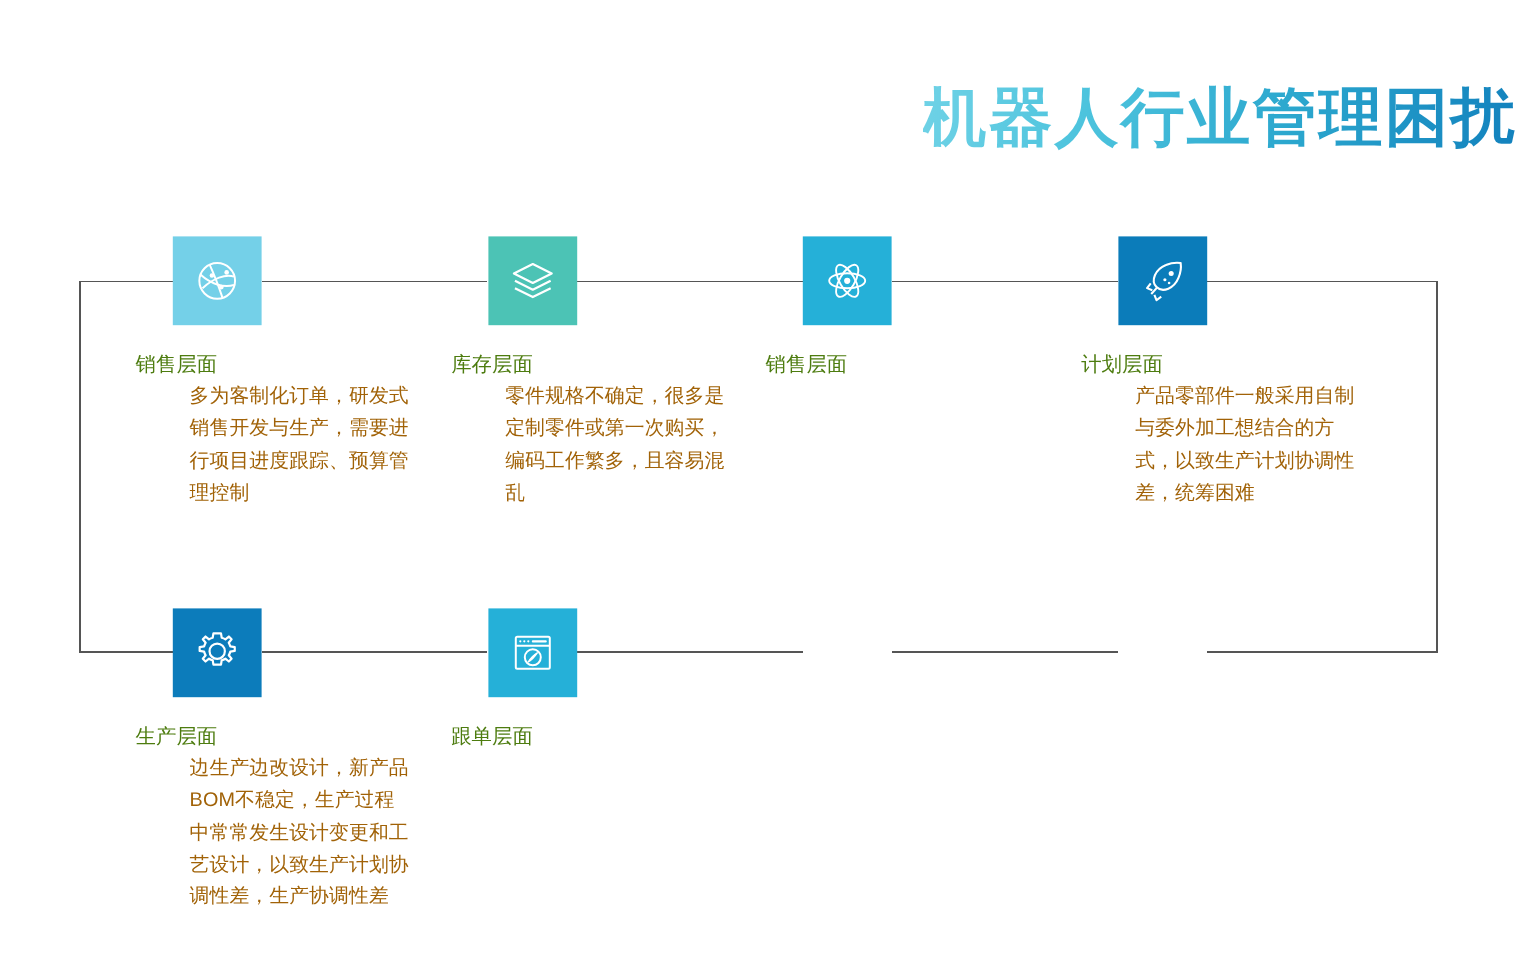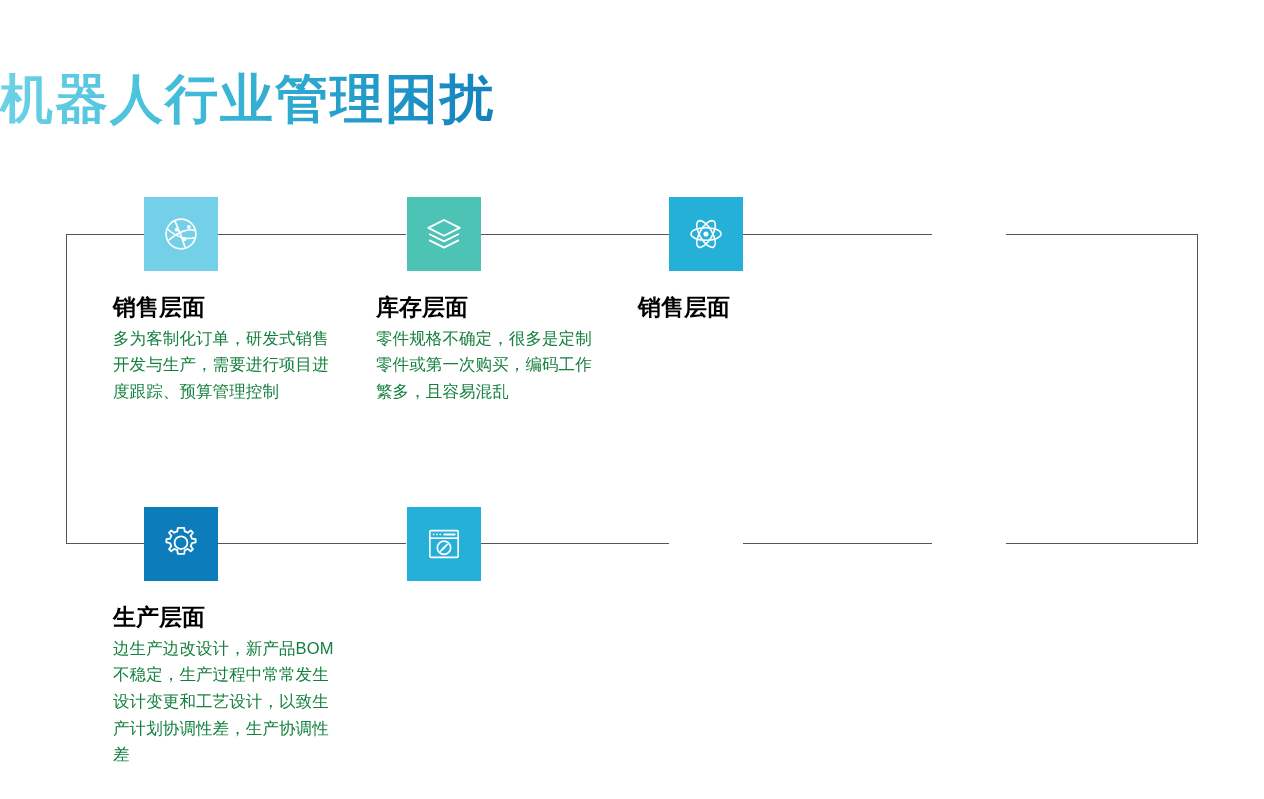--- a/index.html
+++ b/index.html
@@ -8,21 +8,21 @@
     width:1264px;height:799px;
     background:#ffffff;
     font-family:"Liberation Sans","DejaVu Sans",sans-serif;
     overflow:hidden;
     position:relative;
   }
 
   
   .title-wrap{
     position:absolute;left:0;top:34px;width:1264px;
-    text-align:left;
+    text-align:right;
   }
   .title{
     display:inline-block;
     font-size:53px;
     font-weight:bold;
     letter-spacing:2px;
     line-height:1.1;
     background:linear-gradient(100deg,#6fd2e6 0%,#4cc3dd 28%,#2ba7ce 62%,#1281bd 100%);
     -webkit-background-clip:text;
     background-clip:text;
@@ -36,26 +36,27 @@
   
   .board{position:absolute;left:0;top:0;width:1264px;height:799px;}
   .card{position:absolute;width:232px;}
   .icon-box{
     width:74px;height:74px;
     display:flex;align-items:center;justify-content:center;
     position:relative;
   }
   .icon-box svg{display:block;}
   .card-title{
-    font-size:23px;font-weight:bold;color:#000000;
+    font-size:17px;font-weight:normal;color:#4d7c0f;
     margin:23px 0 3px 0;line-height:1.2;
   }
   .card-body{
-    font-size:16.5px;color:#15803d;line-height:1.62;
+    font-size:16.5px;color:#a16207;line-height:1.62;
     letter-spacing:0.1px;
+    margin-left:45px;
   }
 
   
   .r1{top:197px;}
   .r2{top:507px;}
   .c1{left:113px;}
   .c2{left:376px;}
   .c3{left:638px;}
   .c4{left:901px;}
   .card .icon-box{margin-left:31px;}
@@ -129,20 +130,37 @@
           <circle cx="24" cy="24" r="3.1" fill="#ffffff" stroke="none"></circle>
           <ellipse cx="24" cy="24" rx="18" ry="7.5"></ellipse>
           <ellipse cx="24" cy="24" rx="18" ry="7.5" transform="rotate(60 24 24)"></ellipse>
           <ellipse cx="24" cy="24" rx="18" ry="7.5" transform="rotate(120 24 24)"></ellipse>
         </svg>
       </span>
     </div>
     <div class="card-title">销售层面</div>
   </div>
 
+  <div class="card r1 c4">
+    <div class="icon-box" style="background: rgb(11, 124, 186);">
+      <span>
+        <svg width="42" height="42" viewBox="0 0 48 48" fill="none" stroke="#ffffff" stroke-width="2" stroke-linejoin="round">
+          <path d="M18 30 C12 24, 17 13, 27 9 C34 6, 41 7, 41 7 C41 7, 42 14, 39 21 C35 31, 24 36, 18 30 Z"></path>
+          <path d="M18.5 30.5 L13 36.5"></path>
+          <path d="M14 33 L9 31 L12.5 26.5"></path>
+          <path d="M16 37.5 L18 42.5 L22.5 39"></path>
+          <circle cx="32" cy="17" r="2.4" fill="#ffffff" stroke="none"></circle>
+          <circle cx="26" cy="23" r="1.5" fill="#ffffff" stroke="none"></circle>
+          <circle cx="30" cy="26" r="1.2" fill="#ffffff" stroke="none"></circle>
+        </svg>
+      </span>
+    </div>
+    <div class="card-title">计划层面</div>
+    <div class="card-body">产品零部件一般采用自制与委外加工想结合的方式，以致生产计划协调性差，统筹困难</div>
+  </div>
 
   <div class="card r2 c1">
     <div class="icon-box" style="background: rgb(12, 124, 187);">
       <span>
         <svg width="42" height="42" viewBox="0 0 48 48" fill="none" stroke="#ffffff" stroke-width="2.1" stroke-linejoin="round">
           <path d="M24 5.5 l3.6 0 .7 4.2 a15 15 0 0 1 3.5 1.5 l3.3 -2.7 2.6 2.6 -2.7 3.3 a15 15 0 0 1 1.5 3.5 l4.2 .7 0 3.6 -4.2 .7 a15 15 0 0 1 -1.5 3.5 l2.7 3.3 -2.6 2.6 -3.3 -2.7 a15 15 0 0 1 -3.5 1.5 l-.7 4.2 -3.6 0 -3.6 0 -.7 -4.2 a15 15 0 0 1 -3.5 -1.5 l-3.3 2.7 -2.6 -2.6 2.7 -3.3 a15 15 0 0 1 -1.5 -3.5 l-4.2 -.7 0 -3.6 4.2 -.7 a15 15 0 0 1 1.5 -3.5 l-2.7 -3.3 2.6 -2.6 3.3 2.7 a15 15 0 0 1 3.5 -1.5 l.7 -4.2 z"></path>
           <circle cx="24" cy="22.5" r="7.3"></circle>
         </svg>
       </span>
     </div>
@@ -158,17 +176,18 @@
           <line x1="7" y1="17" x2="41" y2="17"></line>
           <circle cx="11.5" cy="12.5" r="1.1" fill="#ffffff" stroke="none"></circle>
           <circle cx="15.5" cy="12.5" r="1.1" fill="#ffffff" stroke="none"></circle>
           <circle cx="19.5" cy="12.5" r="1.1" fill="#ffffff" stroke="none"></circle>
           <rect x="23" y="11.4" width="15" height="2.3" rx="1.1" fill="#ffffff" stroke="none"></rect>
           <circle cx="24" cy="28.5" r="8"></circle>
           <path d="M28.5 24 C25 26, 22.5 28.5, 19.5 33 C23 31, 25.5 28.5, 28.5 24 Z" fill="#ffffff" stroke="#ffffff" stroke-width="1.4"></path>
         </svg>
       </span>
     </div>
+    <div class="card-title">跟单层面</div>
   </div>
 
 
 
 </div>
 
 </body></html>

